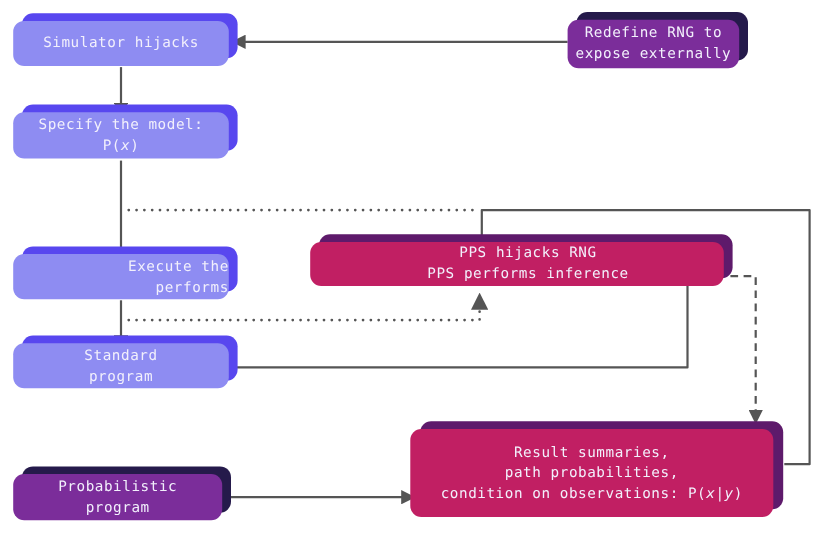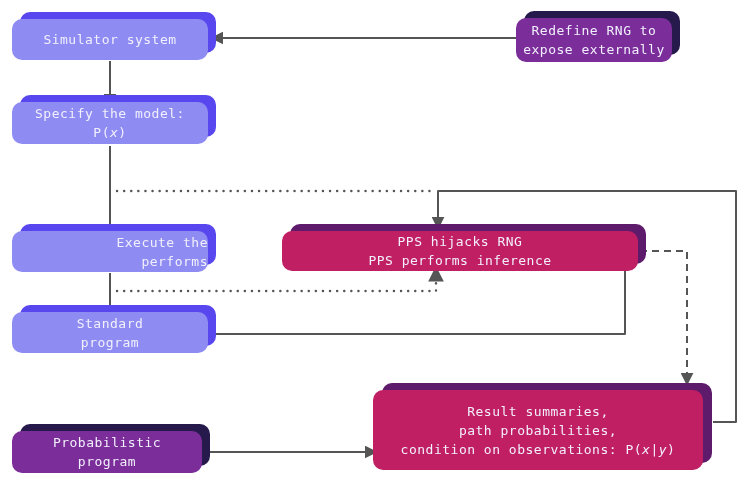--- a/index.html
+++ b/index.html
@@ -30,21 +30,21 @@
   .node.purple  { background: #7B2D9A; box-shadow: 8px -7px 0 #251A4B; }
   .node.magenta { background: #C11F63; box-shadow: 8px -7px 0 #5E1A6B; }
   .it { font-style: italic; }
 
   #n-simulator    { left: 12px;  top: 19px;  width: 196px; height: 41px; }
   #n-specify      { left: 12px;  top: 102px; width: 196px; height: 42px; }
   #n-execute      { left: 12px;  top: 231px; width: 196px; height: 41px; align-items: flex-end; }
   #n-standard     { left: 12px;  top: 312px; width: 196px; height: 41px; }
   #n-probabilistic{ left: 12px;  top: 431px; width: 190px; height: 42px; text-align: center; }
   #n-redefine     { left: 516px; top: 18px;  width: 156px; height: 44px; }
-  #n-pps          { left: 282px; top: 231px; width: 356px; height: 40px; }
+  #n-pps          { left: 282px; top: 220px; width: 356px; height: 40px; padding-left: 20px; }
   #n-result       { left: 373px; top: 390px; width: 330px; height: 80px; box-shadow: 9px -7px 0 #5E1A6B; }
 </style>
 </head>
 <body>
 
 <div class="canvas">
 
   <svg class="wires" width="748" height="488" viewBox="0 0 748 488" fill="none" stroke="#555555" stroke-width="2">
     <defs>
       <marker id="ah" viewBox="0 0 10 10" refX="1" refY="5" markerWidth="6.5" markerHeight="6.5" orient="auto">
@@ -67,21 +67,21 @@
     <path d="M713,422 H736 V191 H438 V218" stroke-linejoin="round" marker-end="url(#ah)"></path>
 
     <path d="M628,251 H687 V374" stroke-dasharray="7 5" stroke-linejoin="round" marker-end="url(#ah)"></path>
 
     <path d="M117,191 H433" stroke-width="2.4" stroke-linecap="round" stroke-dasharray="0.1 7"></path>
 
     <path d="M117,291 H436 V280" stroke-width="2.4" stroke-linecap="round" stroke-dasharray="0.1 7" marker-end="url(#ah)"></path>
   </svg>
 
   <div id="n-simulator" class="node light">
-    <div>Simulator system</div>
+    <div>Simulator hijacks</div>
   </div>
 
   <div id="n-specify" class="node light">
     <div>Specify the model:</div>
     <div><span>P(</span><span class="it">x</span><span>)</span></div>
   </div>
 
   <div id="n-execute" class="node light">
     <div>Execute the</div>
     <div>performs</div>

